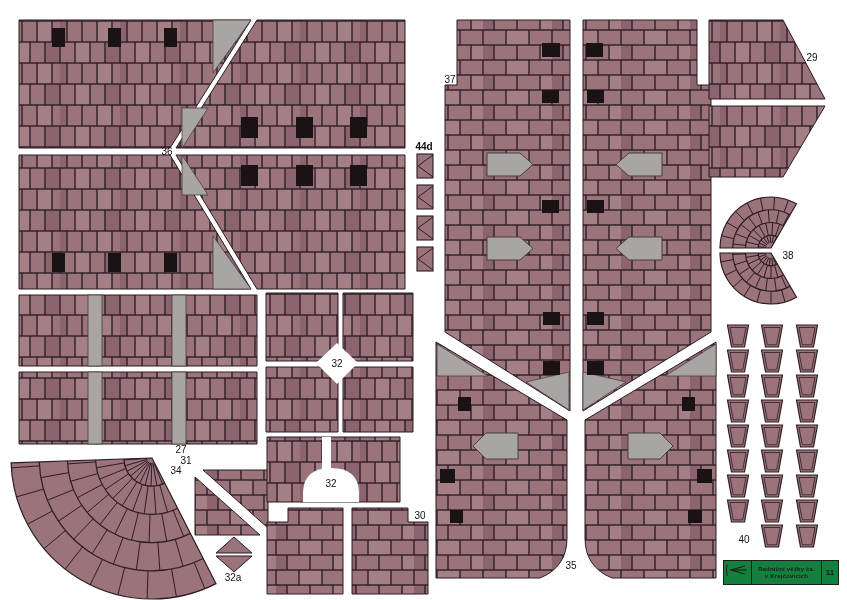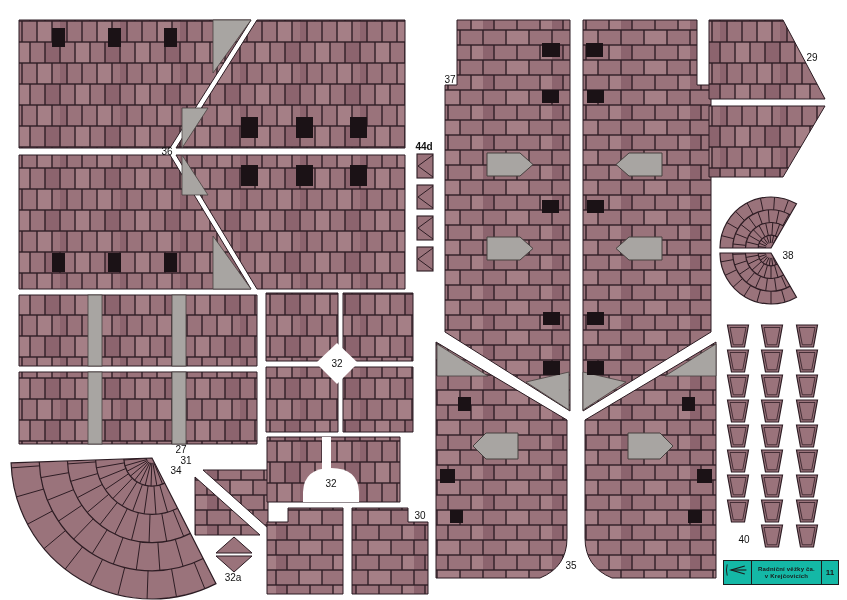--- a/index.html
+++ b/index.html
@@ -1,19 +1,19 @@
 <!DOCTYPE html>
 <html><head>
 <meta charset="utf-8">
 <style>
   html,body{margin:0;padding:0;background:#e8e8e8;}
   .page{position:relative;width:847px;height:600px;background:#ffffff;margin:0 auto;overflow:hidden;
         font-family:"Liberation Sans", sans-serif;}
   svg{position:absolute;left:0;top:0;}
-  .logo-box{position:absolute;left:723px;top:560px;width:116px;height:25px;background:#14b8a6;
+  .logo-box{position:absolute;left:723px;top:560px;width:116px;height:25px;background:#15803d;
             border:1.5px solid #1d1d1d;display:flex;align-items:stretch;box-sizing:border-box;}
   .logo-cell-arrow{width:28px;display:flex;align-items:center;justify-content:center;
             border-right:1.5px solid #1d1d1d;box-sizing:border-box;}
   .logo-cell-title{flex:1;display:flex;flex-direction:column;align-items:center;justify-content:center;
             font-size:6px;font-weight:bold;line-height:7px;color:#1a1a1a;text-align:center;
             letter-spacing:0.2px;overflow:hidden;}
   .logo-cell-number{width:17px;display:flex;align-items:center;justify-content:center;
             border-left:1.5px solid #1d1d1d;box-sizing:border-box;font-size:8px;font-weight:bold;color:#1a1a1a;}
 </style>
 </head>

